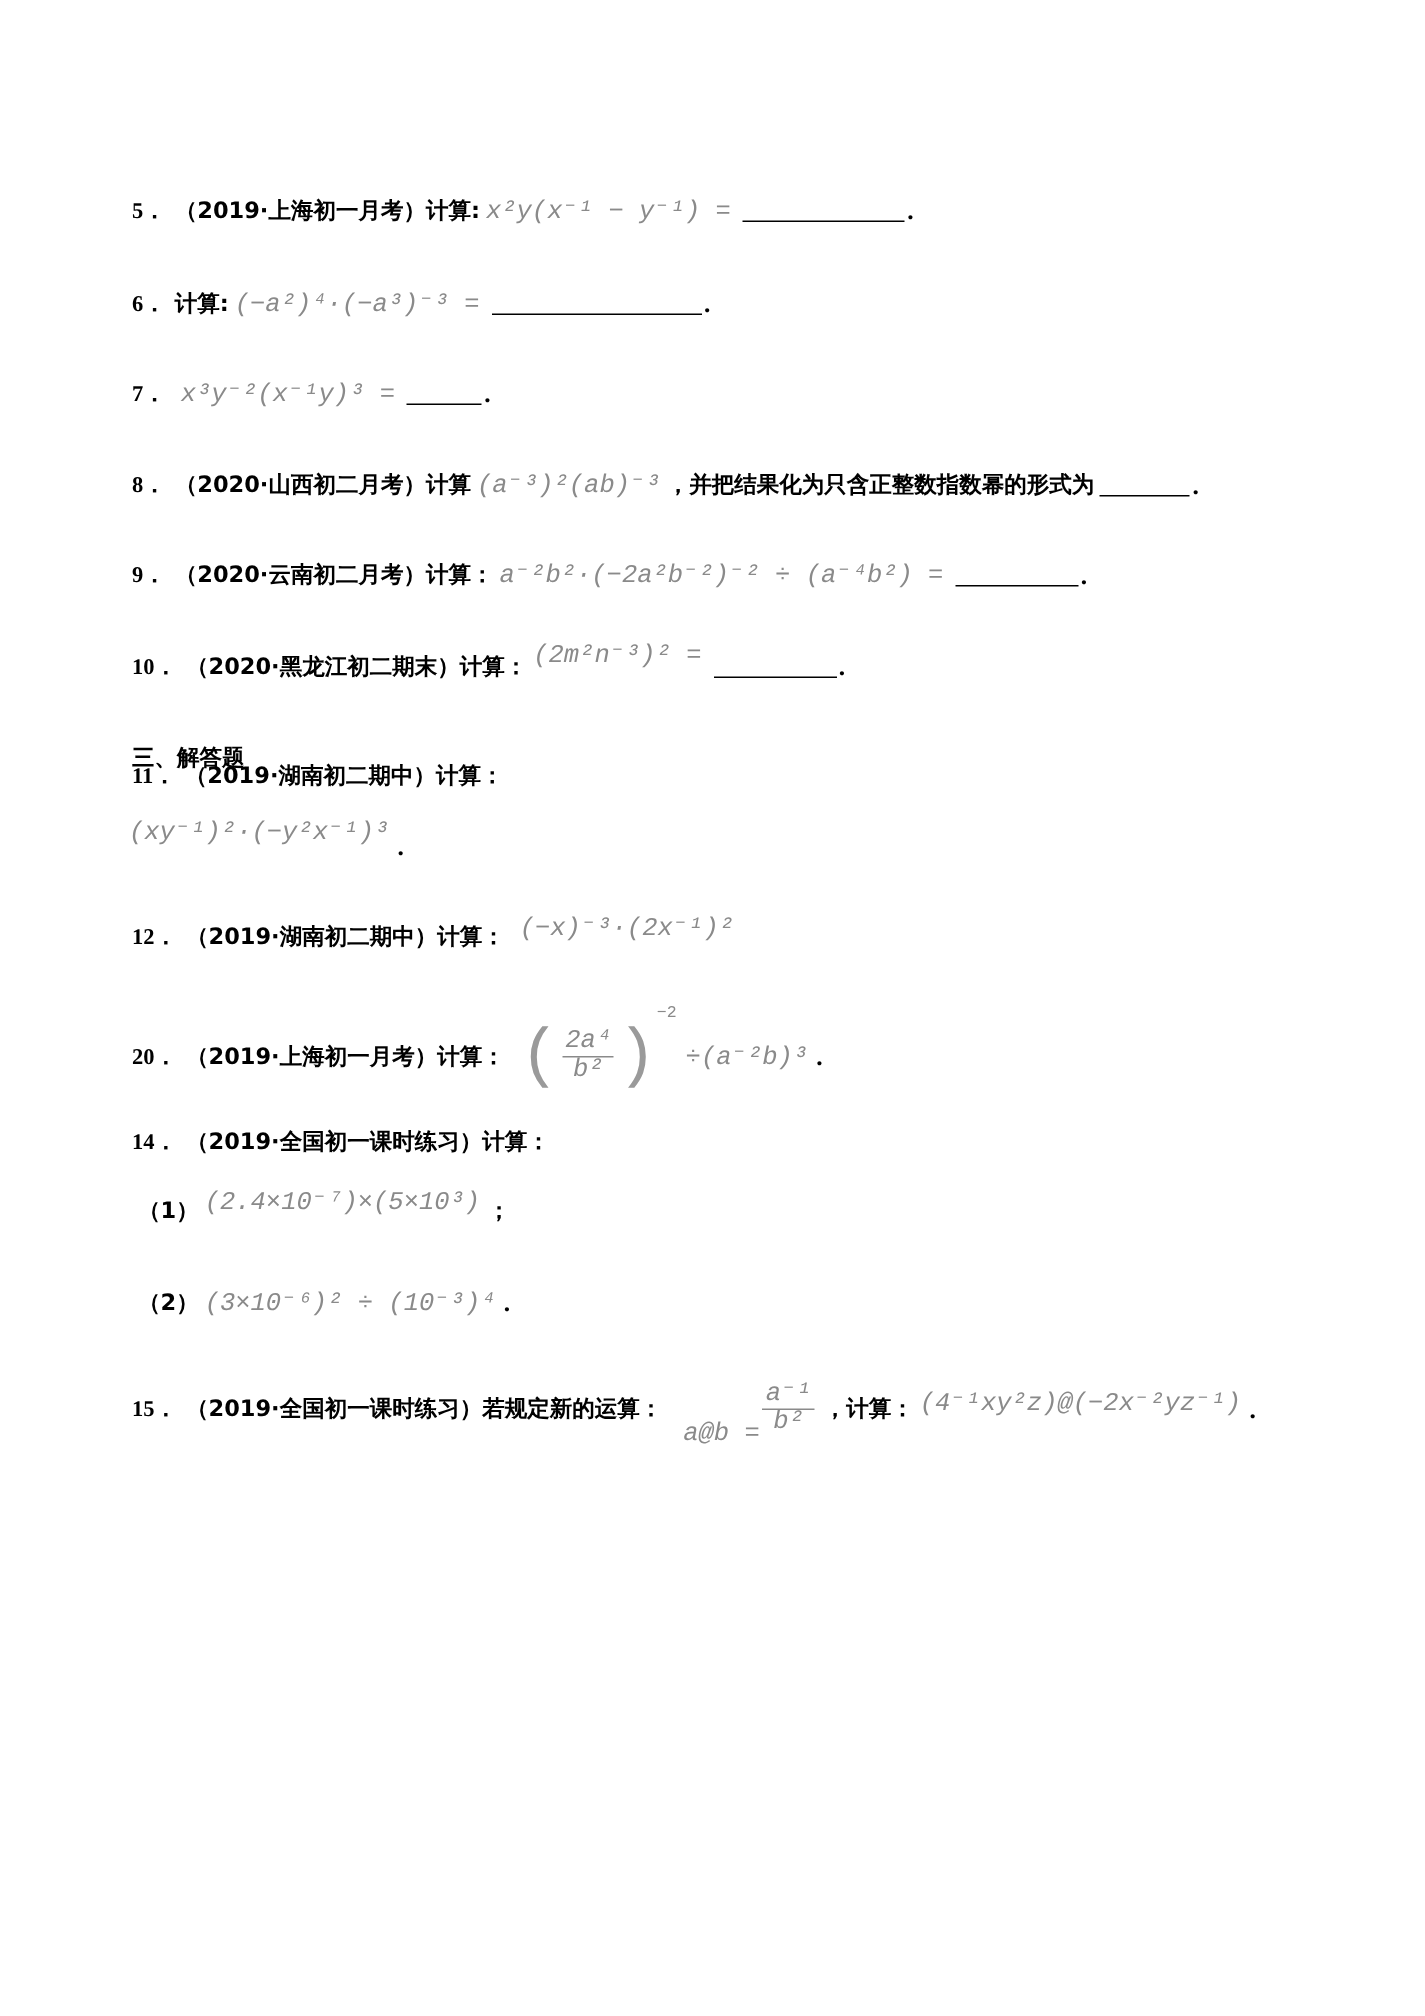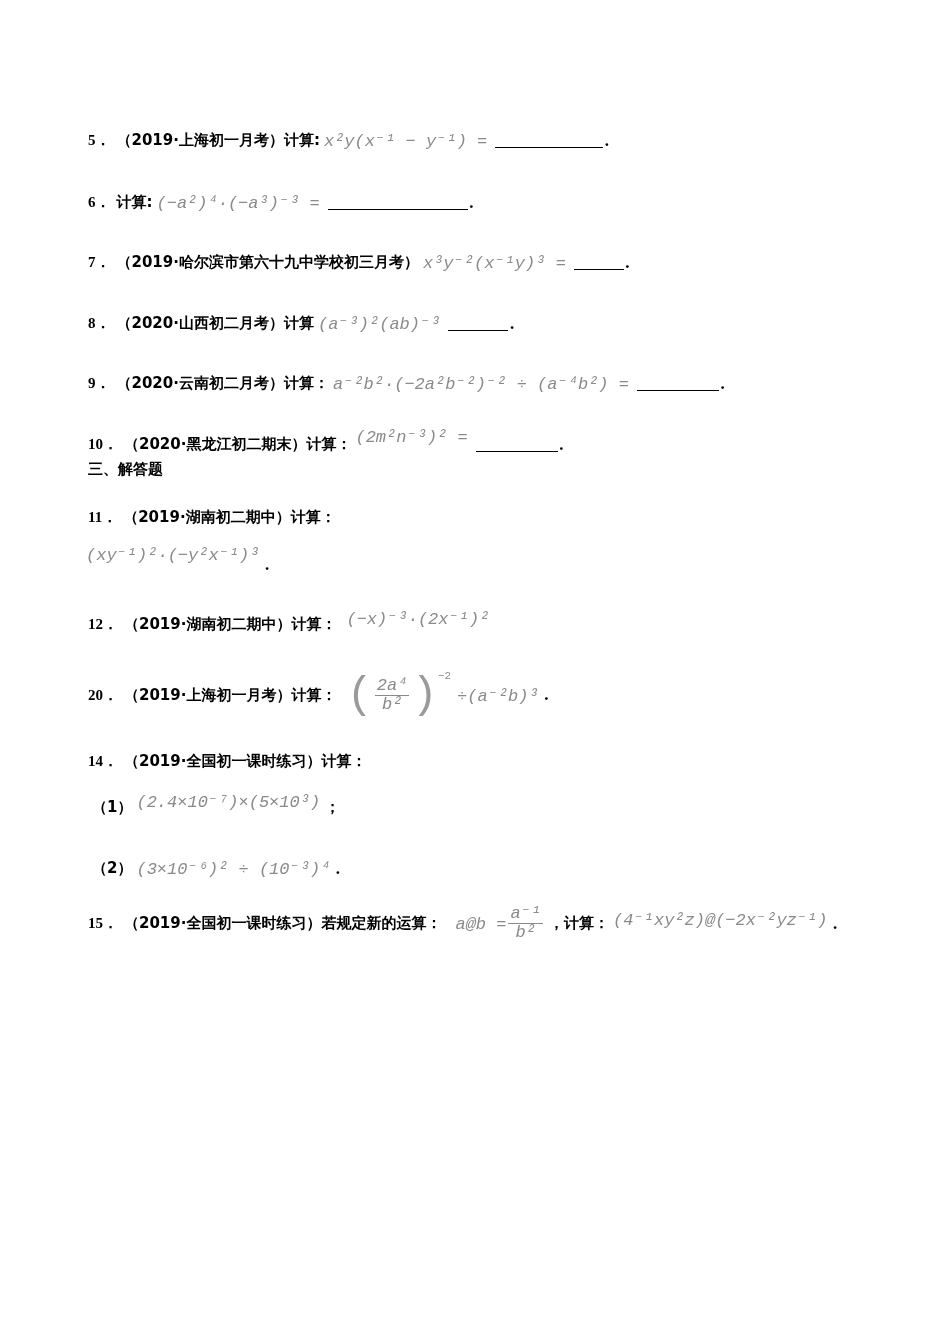--- a/index.html
+++ b/index.html
@@ -7,21 +7,21 @@
          font-family: "DejaVu Serif", "Liberation Serif", serif; color: #000; }
   .line { position: absolute; left: 88px; white-space: nowrap; font-size: 15px;
           font-weight: bold; display: flex; align-items: center; }
   .num { font-family: "Liberation Serif", serif; font-weight: bold; margin-right: 6px; }
   .cjk { font-family: "DejaVu Sans", sans-serif; font-weight: bold; }
   .math { font-family: Liberation Mono, monospace; font-weight: normal; color: #8a8a8a;
           font-size: 17px; font-style: italic; margin: 0 4px; }
   .math sup { font-size: 10px; font-style: normal; }
   .blank { display: inline-block; border-bottom: 1.2px solid #000; height: 14px; margin-left: 4px; }
   .dot { font-weight: bold; margin-left: 1px; }
-  .frac { display: inline-flex; flex-direction: column; align-items: center; vertical-align: middle; margin: 0 2px; }
+  .frac { display: inline-flex; flex-direction: column; align-items: center; vertical-align: middle; margin: 16px 2px; }
   .frac .n { border-bottom: 1px solid #8a8a8a; padding: 0 2px; line-height: 18px; }
   .frac .d { line-height: 18px; }
   .bigparen { font-size: 44px; font-style: normal; font-weight: 200; color: #9a9a9a; }
   .section { position: absolute; left: 88px; font-size: 15px; font-weight: bold; }
 </style>
 </head>
 <body>
 
 <div class="line" style="top:130px">
   <span class="num">5．</span>
@@ -35,31 +35,31 @@
 <div class="line" style="top:192px">
   <span class="num">6．</span>
   <span class="cjk">计算:</span>
   <span class="math">(−a²)⁴·(−a³)⁻³ =</span>
   <span class="blank" style="width:140px"></span>
   <span class="dot">.</span>
 </div>
 
 <div class="line" style="top:252px">
   <span class="num">7．</span>
-  <span class="cjk">（2019·哈尔滨市第六十九中学校初三月考）</span>
   <span class="math">x³y⁻²(x⁻¹y)³ =</span>
   <span class="blank" style="width:50px"></span>
   <span class="dot">.</span>
 </div>
 
 <div class="line" style="top:313px">
   <span class="num">8．</span>
   <span class="cjk">（2020·山西初二月考）</span>
   <span class="cjk">计算</span>
   <span class="math">(a⁻³)²(ab)⁻³</span>
+  <span class="cjk">，并把结果化为只含正整数指数幂的形式为</span>
   <span class="blank" style="width:60px"></span>
   <span class="dot">.</span>
 </div>
 
 <div class="line" style="top:373px">
   <span class="num">9．</span>
   <span class="cjk">（2020·云南初二月考）</span>
   <span class="cjk">计算：</span>
   <span class="math">a⁻²b²·(−2a²b⁻²)⁻² ÷ (a⁻⁴b²) =</span>
   <span class="blank" style="width:82px"></span>
@@ -68,21 +68,21 @@
 
 <div class="line" style="top:434px">
   <span class="num">10．</span>
   <span class="cjk">（2020·黑龙江初二期末）</span>
   <span class="cjk">计算：</span>
   <span class="math" style="position:relative; top:-8px">(2m²n⁻³)² =</span>
   <span class="blank" style="width:82px"></span>
   <span class="dot">.</span>
 </div>
 
-<div class="section cjk" style="top:460px">三、解答题</div>
+<div class="section cjk" style="top:496px">三、解答题</div>
 
 <div class="line" style="top:508px">
   <span class="num">11．</span>
   <span class="cjk">（2019·湖南初二期中）</span>
   <span class="cjk">计算：</span>
 </div>
 <div class="line" style="top:544px; left:86px">
   <span class="math" style="margin-left:0">(xy⁻¹)²·(−y²x⁻¹)³</span>
   <span class="dot" style="position:relative; top:10px">.</span>
 </div>

